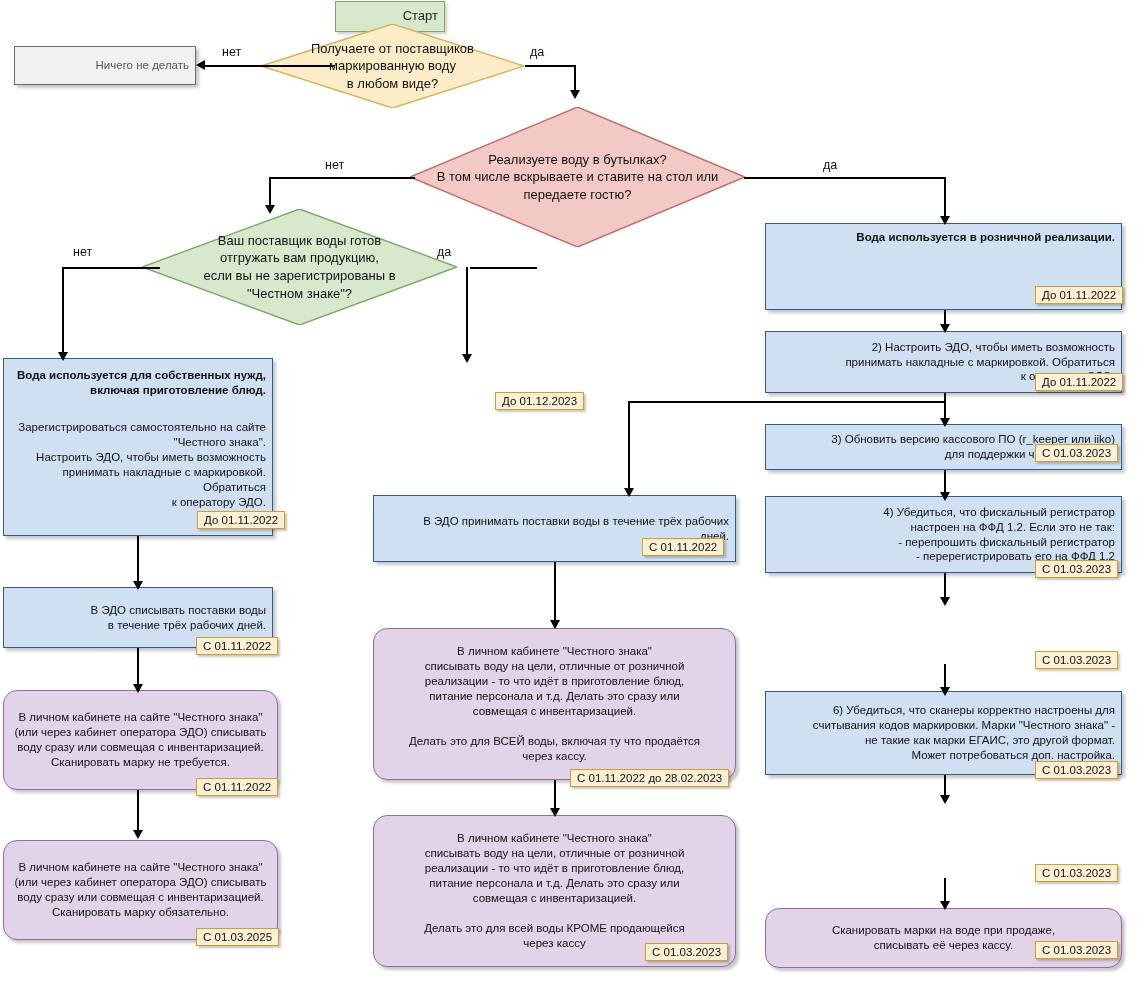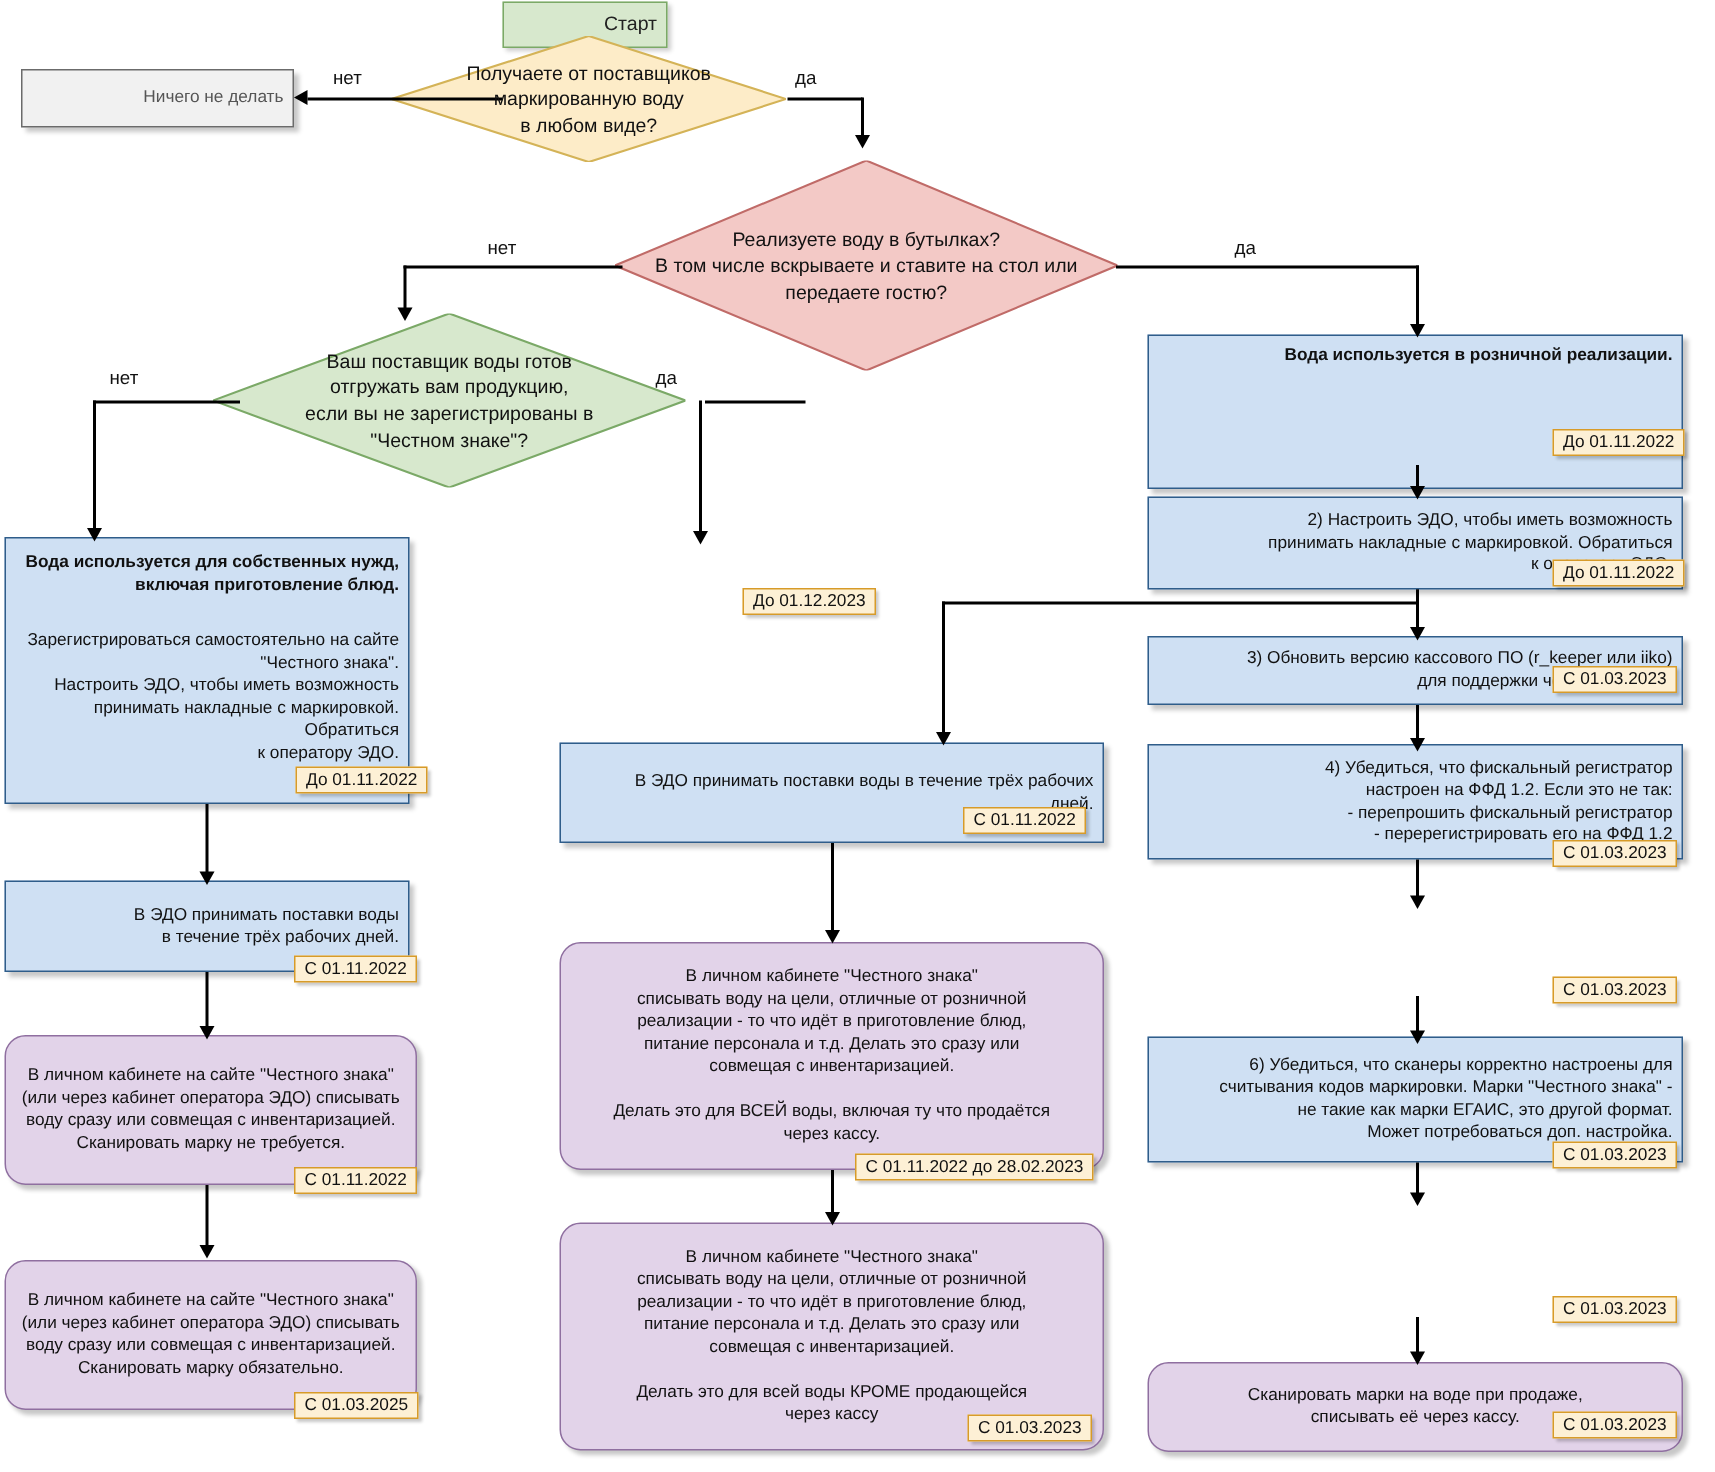--- a/index.html
+++ b/index.html
@@ -154,21 +154,21 @@
     <div class="txt" style="margin-top:22px;">Зарегистрироваться самостоятельно на сайте
 "Честного знака".
 Настроить ЭДО, чтобы иметь возможность
 принимать накладные с маркировкой.
 Обратиться
 к оператору ЭДО.</div>
   </div>
   <div class="badge" style="left:197px;top:511px;">До 01.11.2022</div>
 
   <div class="node rect" style="left:3px;top:587px;width:270px;height:61px;">
-    <div class="txt">В ЭДО принимать поставки воды
+    <div class="txt">В ЭДО списывать поставки воды
 в течение трёх рабочих дней.</div>
   </div>
   <div class="badge" style="left:196px;top:637px;">С 01.11.2022</div>
 
   <div class="node round" style="left:3px;top:690px;width:275px;height:100px;">
     <div class="txt">В личном кабинете на сайте "Честного знака"
 (или через кабинет оператора ЭДО) списывать
 воду сразу или совмещая с инвентаризацией.
 Сканировать марку не требуется.</div>
   </div>
@@ -205,21 +205,21 @@
 списывать воду на цели, отличные от розничной
 реализации - то что идёт в приготовление блюд,
 питание персонала и т.д. Делать это сразу или
 совмещая с инвентаризацией.
 
 Делать это для всей воды КРОМЕ продающейся
 через кассу</div>
   </div>
   <div class="badge" style="left:645px;top:943px;">С 01.03.2023</div>
 
-  <div class="node rect" style="left:765px;top:223px;width:357px;height:103px;flex-direction:column;justify-content:flex-start;padding-top:6px;">
+  <div class="node rect" style="left:765px;top:223px;width:357px;height:87px;flex-direction:column;justify-content:flex-start;padding-top:6px;">
     <div class="txt bold">Вода используется в розничной реализации.</div>
   </div>
   <div class="badge" style="left:1035px;top:286px;">До 01.11.2022</div>
 
   <div class="node rect" style="left:765px;top:331px;width:357px;height:62px;">
     <div class="txt">2) Настроить ЭДО, чтобы иметь возможность
 принимать накладные с маркировкой. Обратиться
 к оператору ЭДО.</div>
   </div>
   <div class="badge" style="left:1035px;top:373px;">До 01.11.2022</div>

